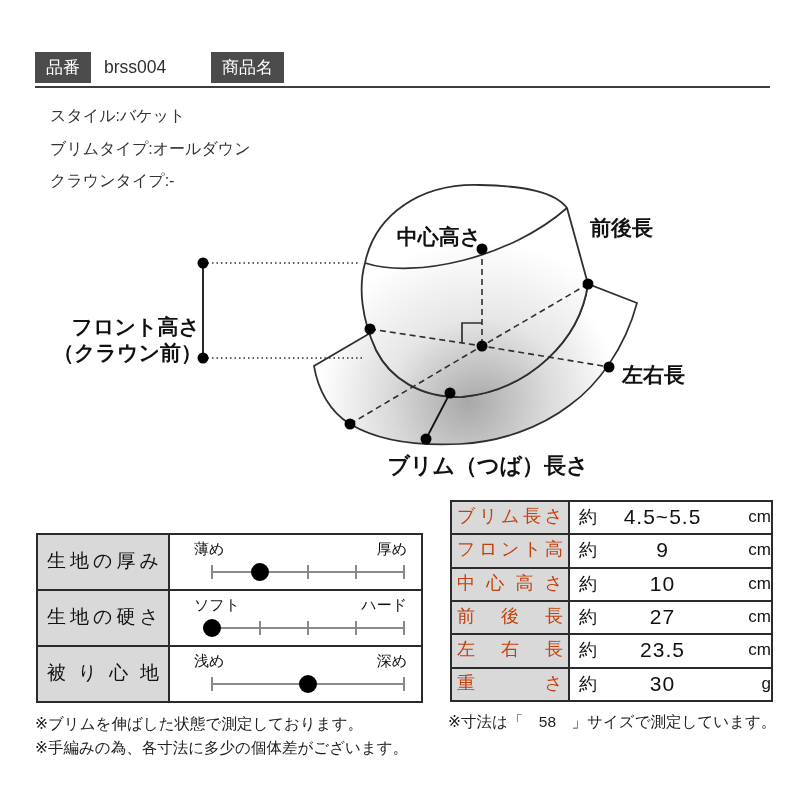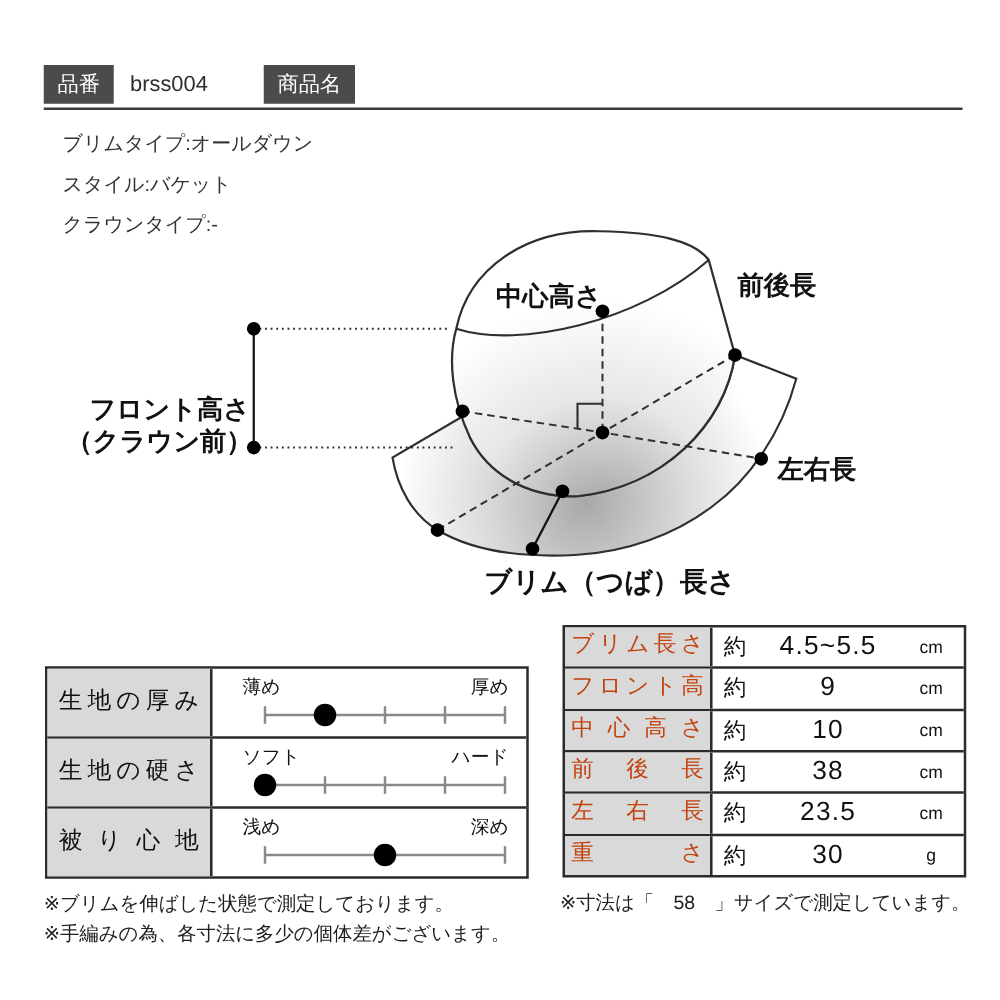--- a/index.html
+++ b/index.html
@@ -39,41 +39,41 @@
   .scale .sdot{fill:#000;}
 
   
   .size{position:absolute;left:450px;top:500px;width:323px;height:202px;border:2px solid #2b2b2b;box-sizing:border-box;display:flex;flex-direction:column;background:#fff;}
   .size-row{flex:1;display:flex;border-bottom:2px solid #2b2b2b;min-height:0;}
   .size-row:last-child{border-bottom:none;}
   .sz-label{width:118px;box-sizing:border-box;background:#d9d9d9;border-right:2px solid #2b2b2b;
     font-size:18px;color:#c2410c;padding:0 5px;line-height:30px;text-align:justify;text-align-last:justify;font-family:Liberation Mono, monospace;}
   .sz-approx{width:36px;font-size:18px;line-height:30px;text-align:center;color:#111;}
   .sz-value{flex:1;font-size:21px;line-height:30px;text-align:center;letter-spacing:1px;color:#111;}
-  .sz-unit{width:52px;font-size:14px;line-height:30px;text-align:center;color:#111;}
+  .sz-unit{width:52px;font-size:17px;line-height:30px;text-align:right;color:#111;}
 
   
   .notes-left{position:absolute;left:35px;top:712px;font-size:15.5px;line-height:23.5px;color:#1e1e1e;}
   .note-right{position:absolute;left:448px;top:712px;font-size:15.5px;color:#1e1e1e;}
 </style>
 </head>
 <body>
 
 <div class="page">
 
   <div class="hdr">
     <span class="tag">品番</span>
     <span class="code">brss004</span>
     <span class="tag">商品名</span>
   </div>
   <div class="hdr-rule"></div>
 
   <div class="info">
+    <div>スタイル:バケット</div>
     <div>ブリムタイプ:オールダウン</div>
-    <div>スタイル:バケット</div>
     <div>クラウンタイプ:-</div>
   </div>
 
   <svg class="diagram" viewBox="0 0 800 310">
     <defs>
       <radialGradient id="gCrown" gradientUnits="userSpaceOnUse" cx="480" cy="235" r="175">
         <stop offset="0" stop-color="#a0a0a0"></stop>
         <stop offset="0.55" stop-color="#e6e6e6"></stop>
         <stop offset="1" stop-color="#ffffff"></stop>
       </radialGradient>
@@ -208,21 +208,21 @@
     </div>
     <div class="size-row">
       <div class="sz-label">中心高さ</div>
       <div class="sz-approx">約</div>
       <div class="sz-value">10</div>
       <div class="sz-unit">cm</div>
     </div>
     <div class="size-row">
       <div class="sz-label">前後長</div>
       <div class="sz-approx">約</div>
-      <div class="sz-value">38</div>
+      <div class="sz-value">27</div>
       <div class="sz-unit">cm</div>
     </div>
     <div class="size-row">
       <div class="sz-label">左右長</div>
       <div class="sz-approx">約</div>
       <div class="sz-value">23.5</div>
       <div class="sz-unit">cm</div>
     </div>
     <div class="size-row">
       <div class="sz-label">重さ</div>

